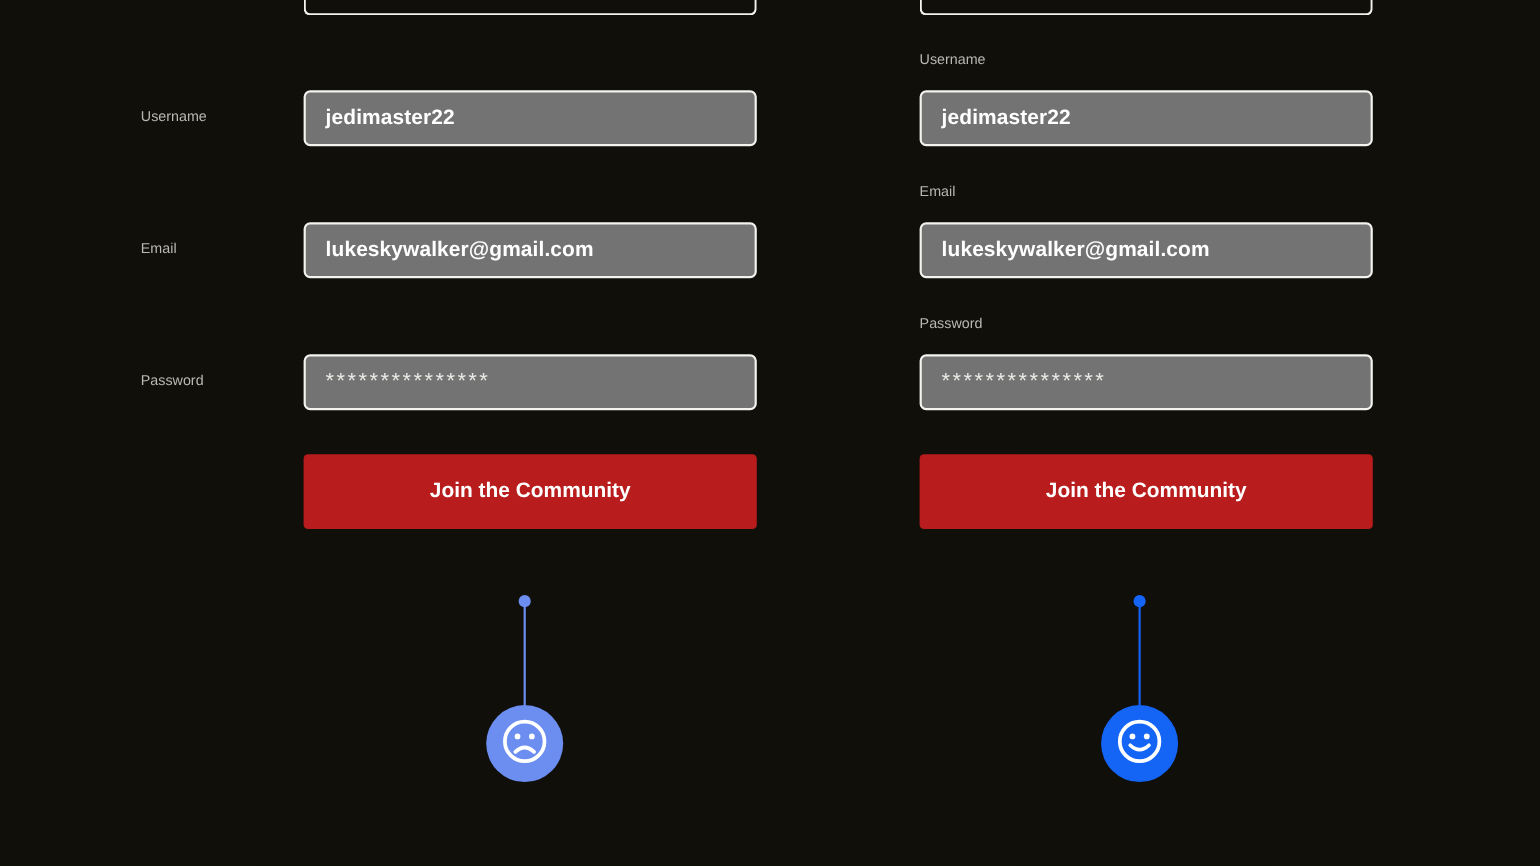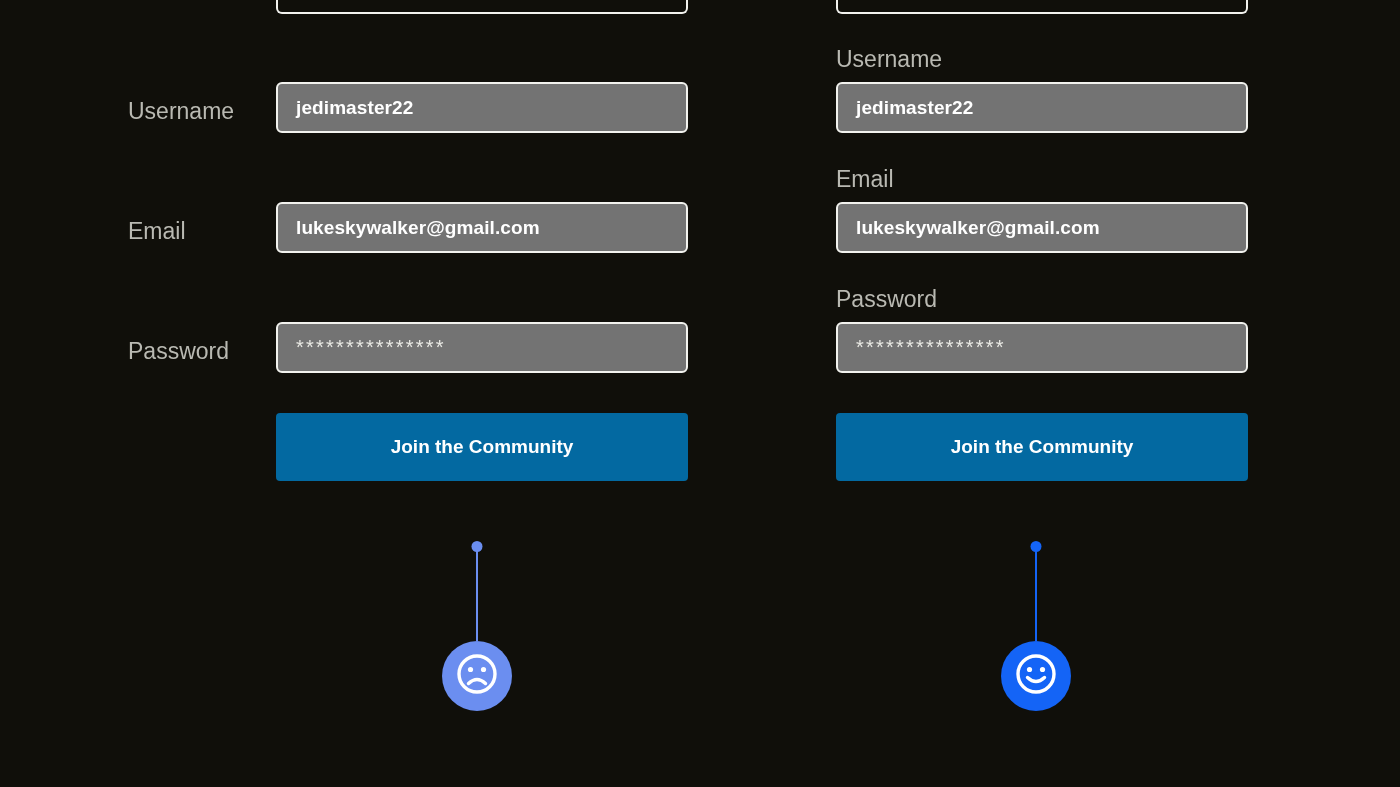--- a/index.html
+++ b/index.html
@@ -41,29 +41,29 @@
   }
   .field-value.mask {
     font-size: 20px;
     letter-spacing: 2.2px;
     color: #e9e9e4;
     font-weight: normal;
   }
   .field-label {
     position: absolute;
     color: #b9b9b2;
-    font-size: 23px;
+    font-size: 13px;
     white-space: nowrap;
     text-align: right;
   }
 
   .cta {
     position: absolute;
     box-sizing: border-box;
-    background: #0369a1;
+    background: #b91c1c;
     border: none;
     border-radius: 4px;
     color: #ffffff;
     font-size: 19px;
     font-weight: bold;
     font-family: "Liberation Sans", sans-serif;
     display: flex;
     align-items: center;
     justify-content: center;
     cursor: pointer;

